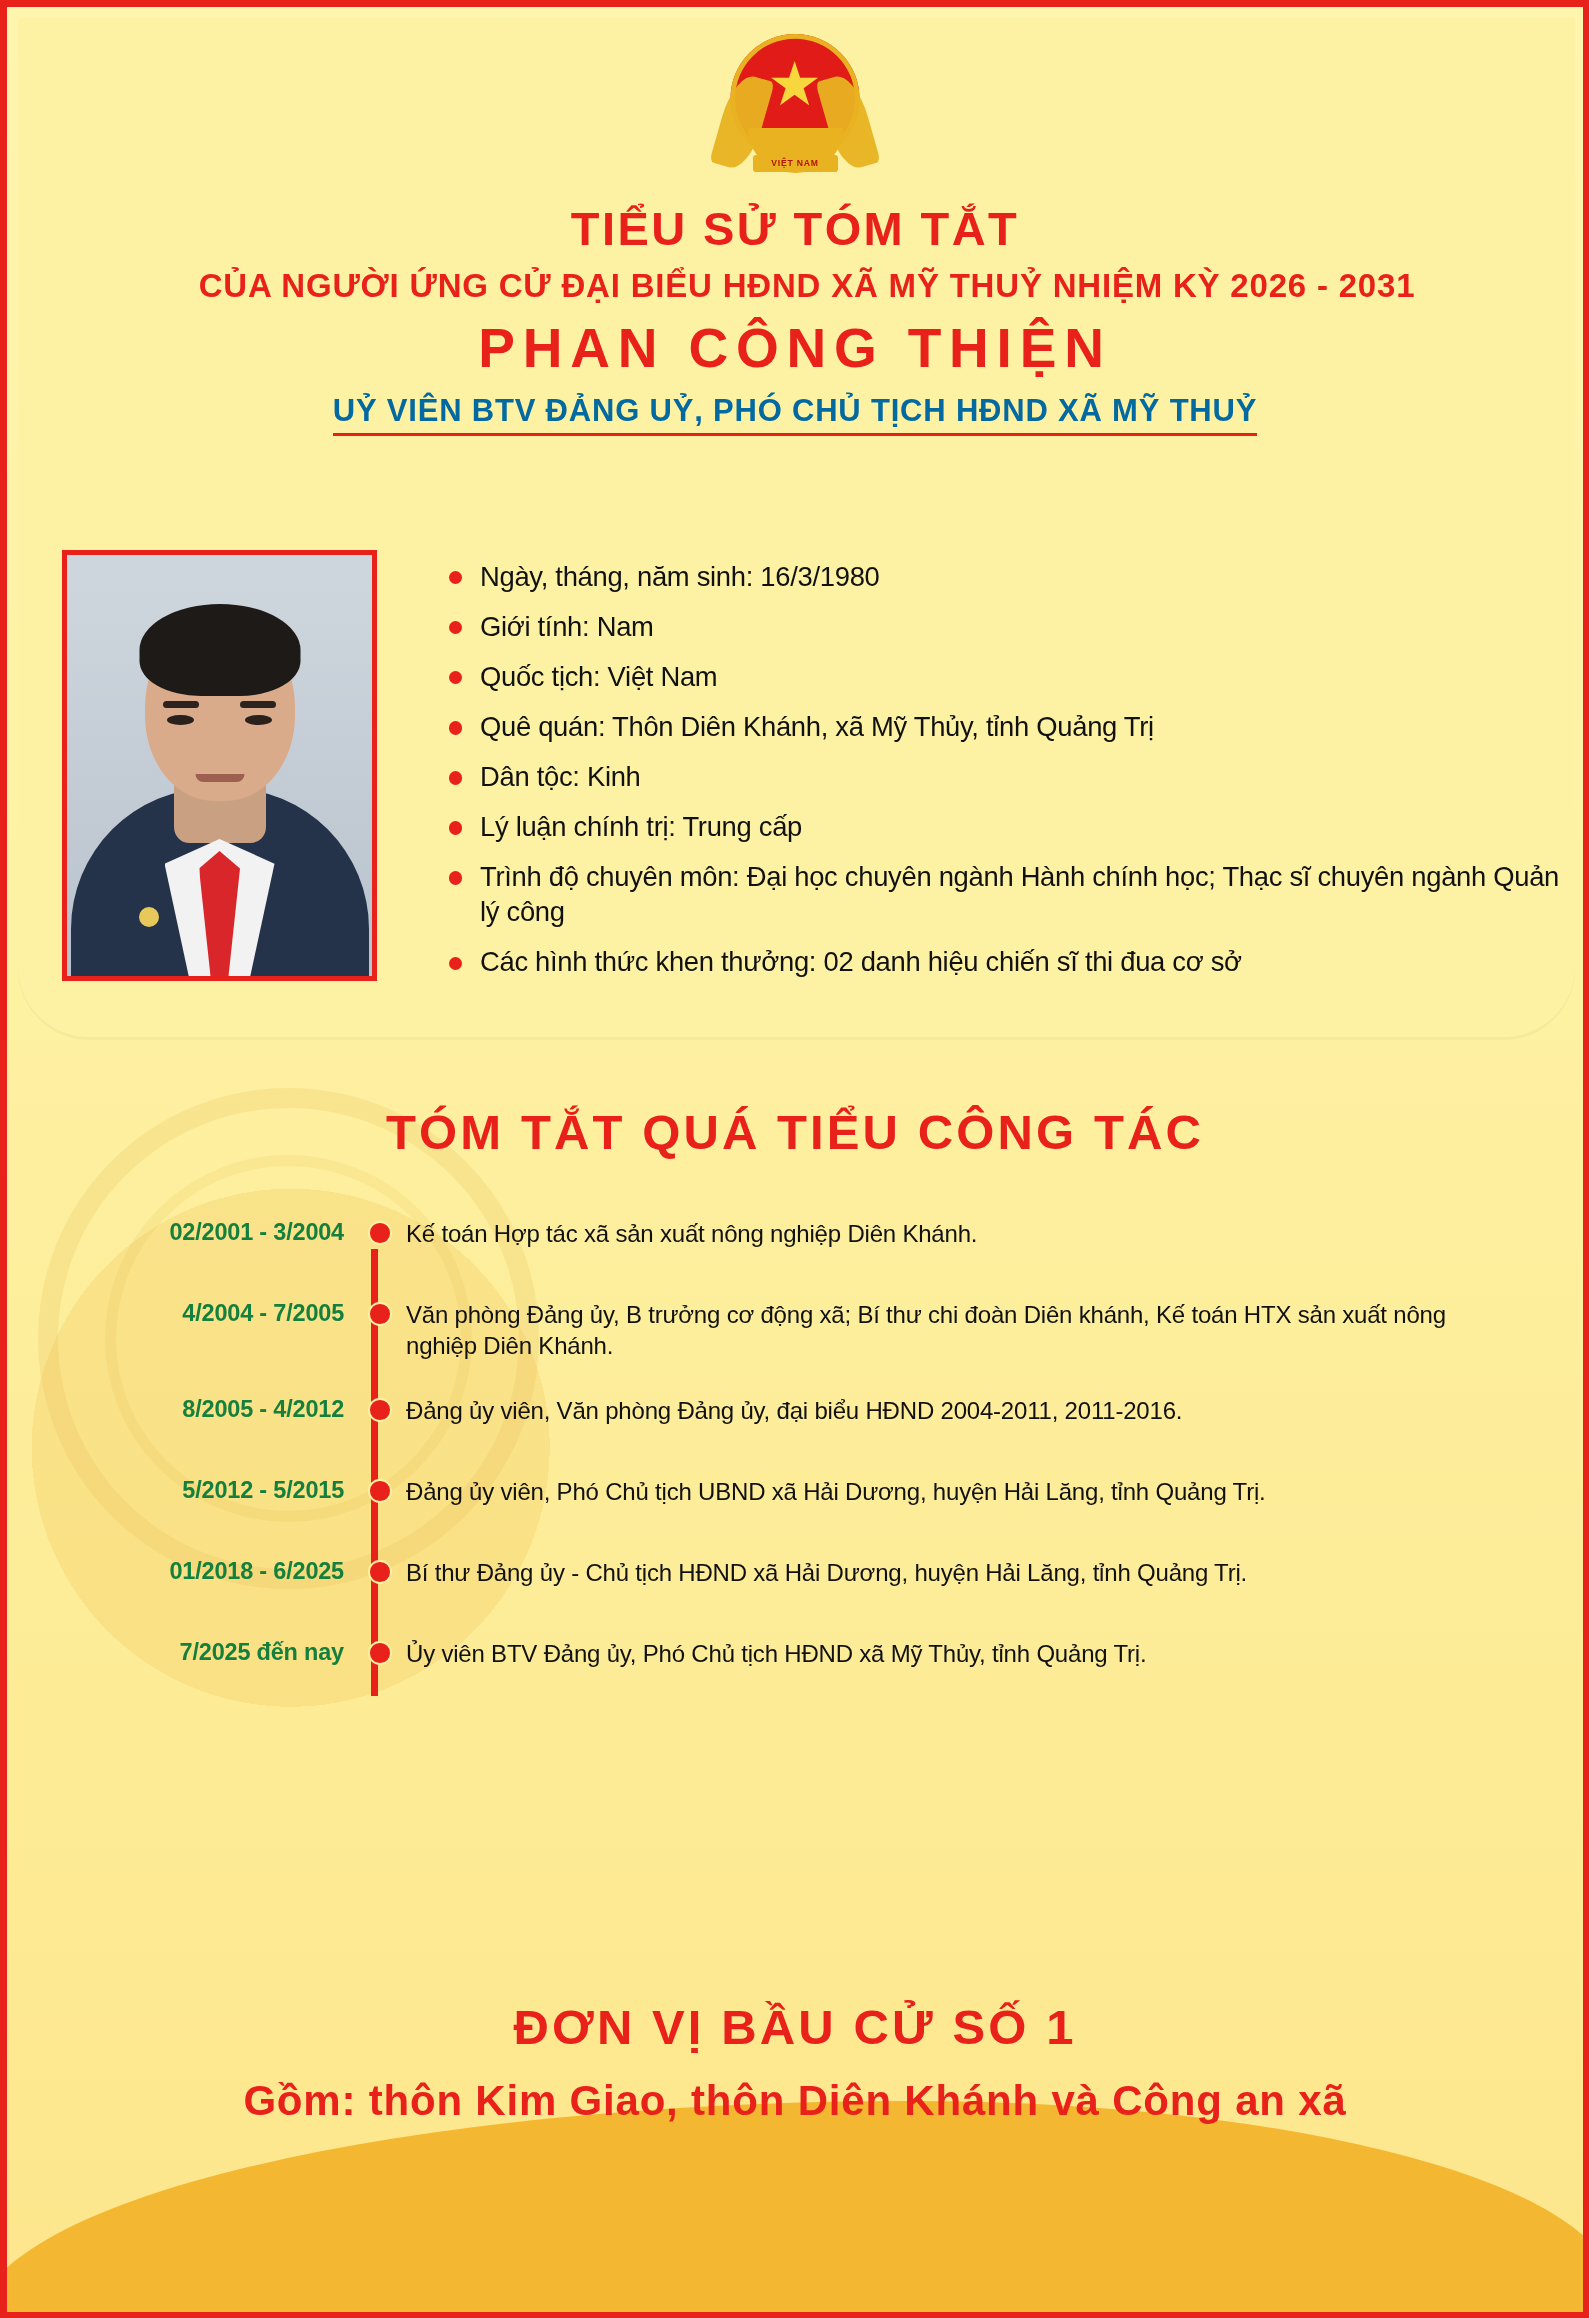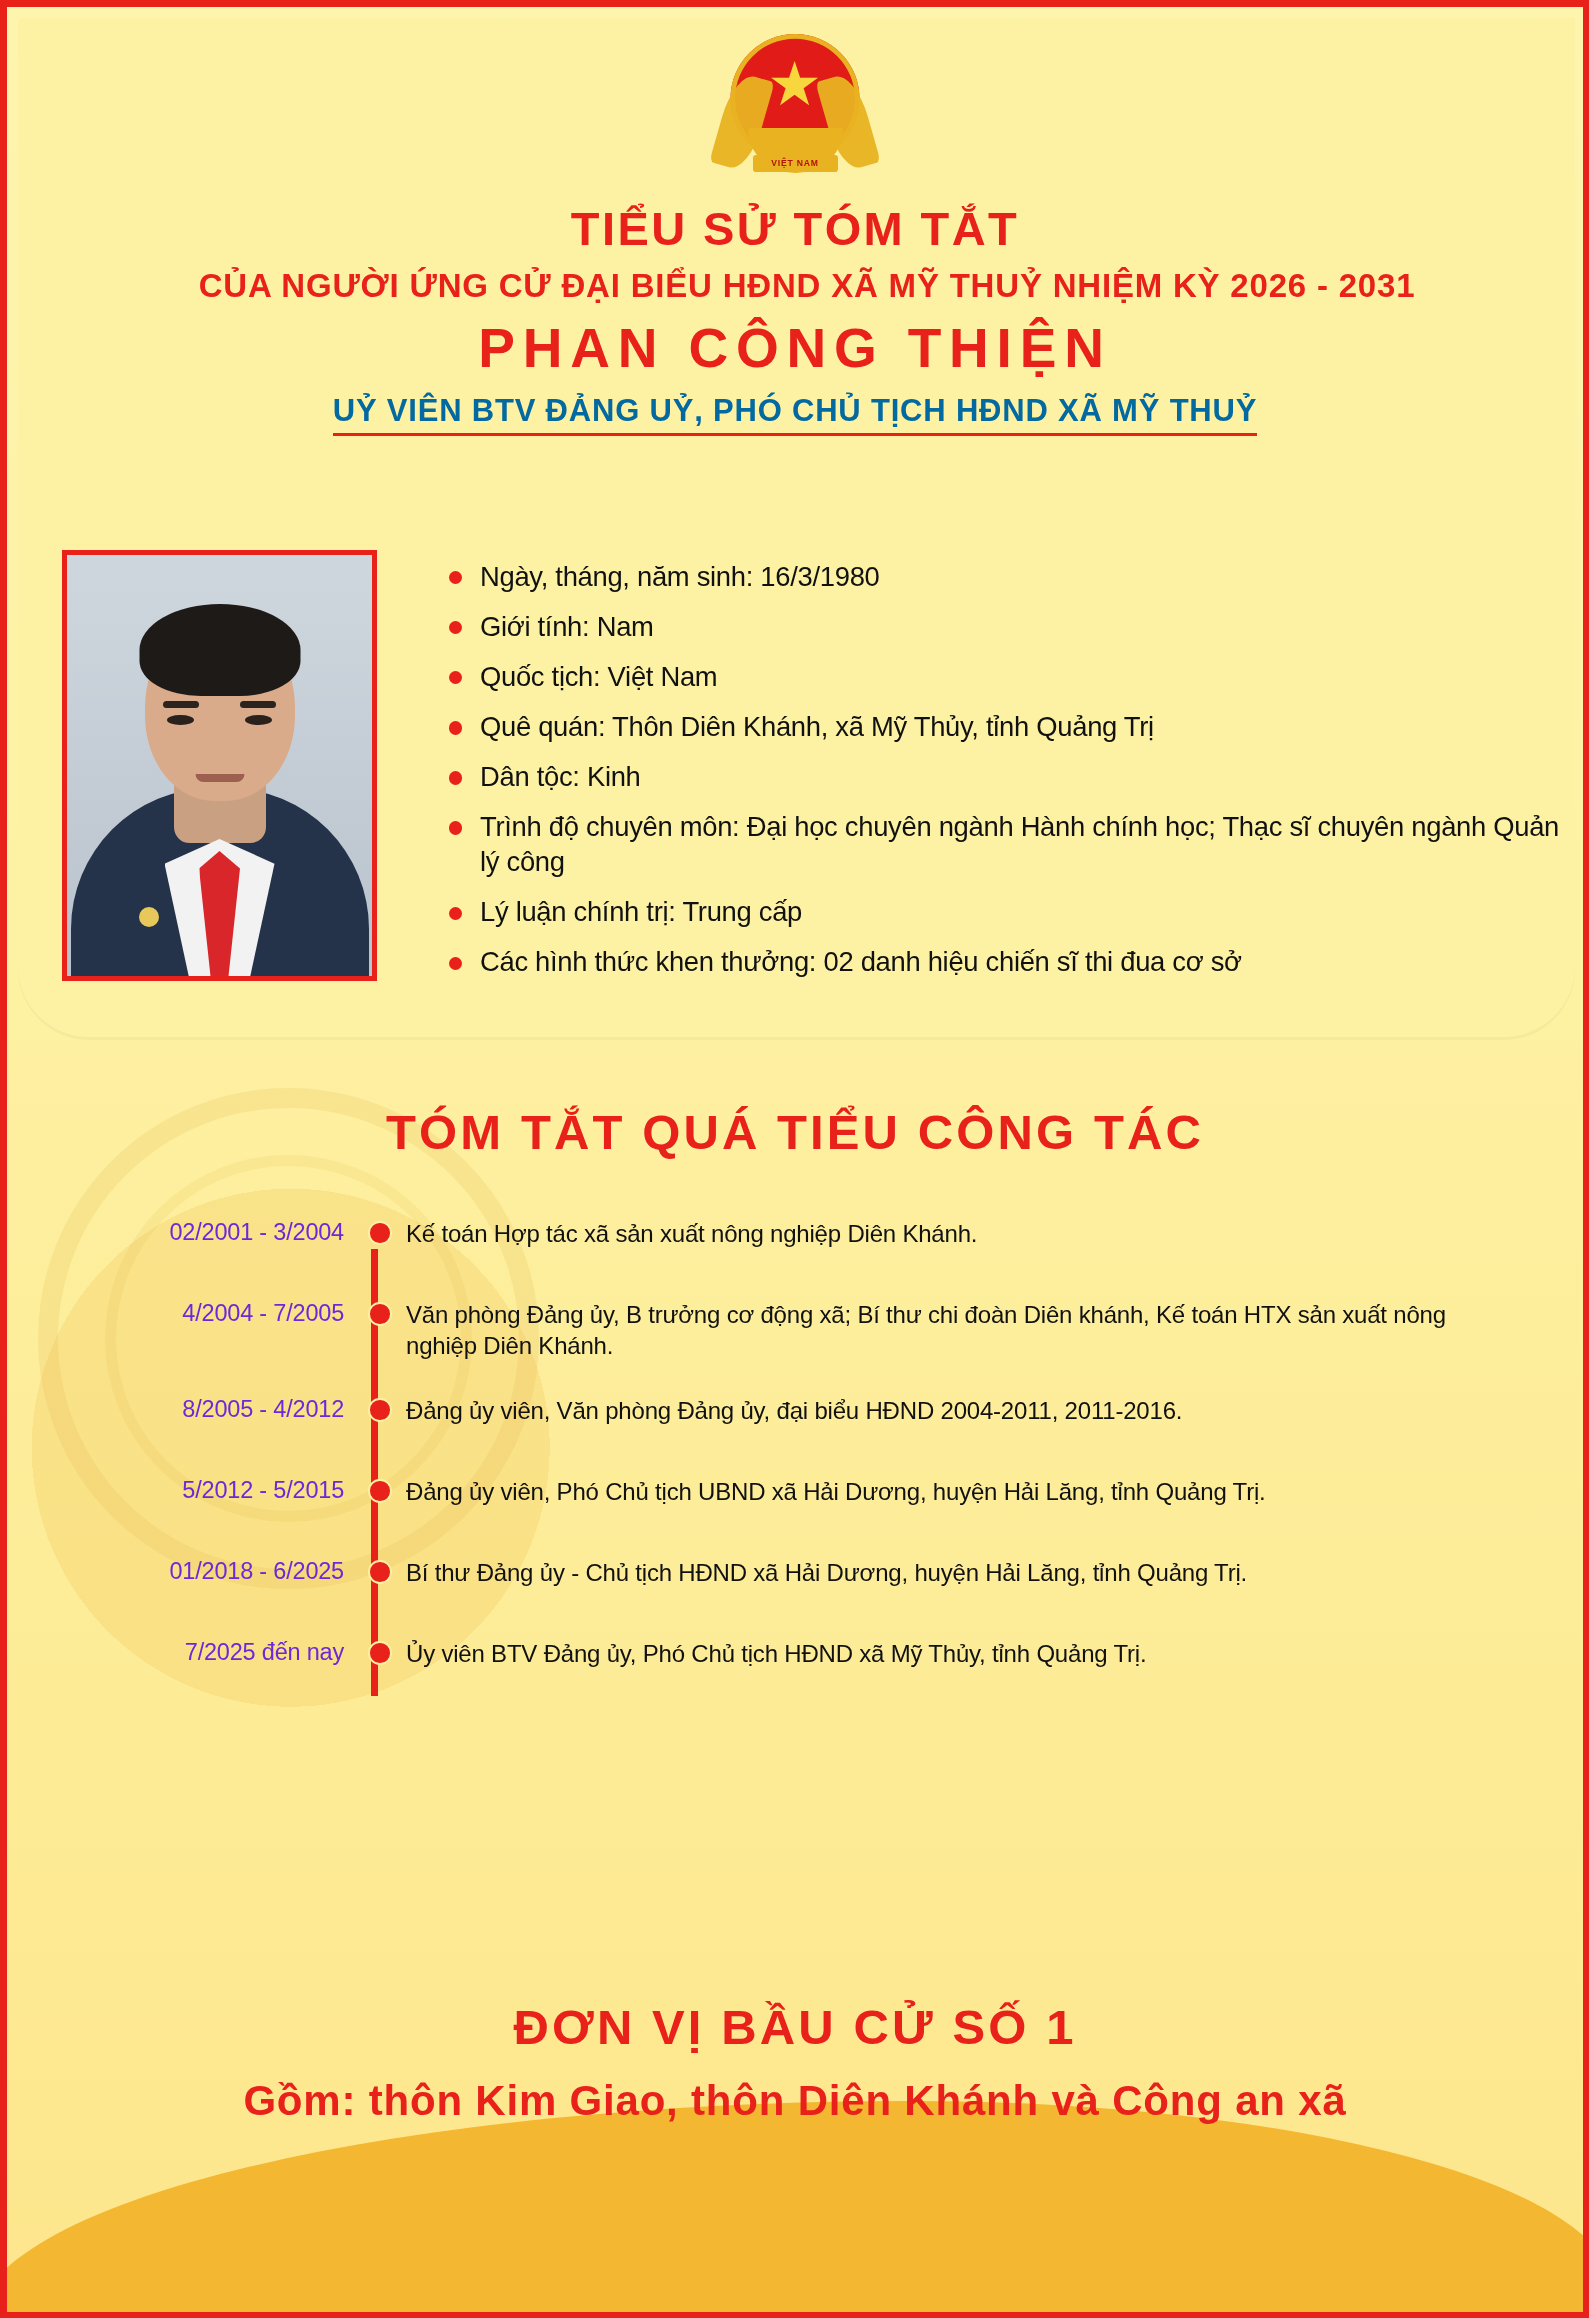--- a/index.html
+++ b/index.html
@@ -344,23 +344,23 @@
   .tl-row {
     position: relative;
     display: flex;
     align-items: flex-start;
     margin-bottom: 34px;
     min-height: 47px;
   }
   .tl-date {
     width: 282px;
     text-align: right;
-    color: #6d28d9;
+    color: #15803d;
     font-size: 23.5px;
-    font-weight: normal;
+    font-weight: bold;
     padding-right: 17px;
     flex: none;
     line-height: 1.2;
     letter-spacing: -0.2px;
   }
   .tl-dot {
     position: relative;
     width: 45px;
     flex: none;
   }
@@ -475,22 +475,22 @@
     <div class="mouth"></div>
     <div class="pin"></div>
   </div>
 
   <ul class="info">
     <li>Ngày, tháng, năm sinh: 16/3/1980</li>
     <li>Giới tính: Nam</li>
     <li>Quốc tịch: Việt Nam</li>
     <li>Quê quán: Thôn Diên Khánh, xã Mỹ Thủy, tỉnh Quảng Trị</li>
     <li>Dân tộc: Kinh</li>
+    <li>Lý luận chính trị: Trung cấp</li>
     <li>Trình độ chuyên môn: Đại học chuyên ngành Hành chính học; Thạc sĩ chuyên ngành Quản lý công</li>
-    <li>Lý luận chính trị: Trung cấp</li>
     <li>Các hình thức khen thưởng: 02 danh hiệu chiến sĩ thi đua cơ sở</li>
   </ul>
 
   <div class="career-title">TÓM TẮT QUÁ TIỂU CÔNG TÁC</div>
 
   <div class="timeline">
     <div class="tl-line"></div>
 
     <div class="tl-row">
       <div class="tl-date">02/2001 - 3/2004</div>

